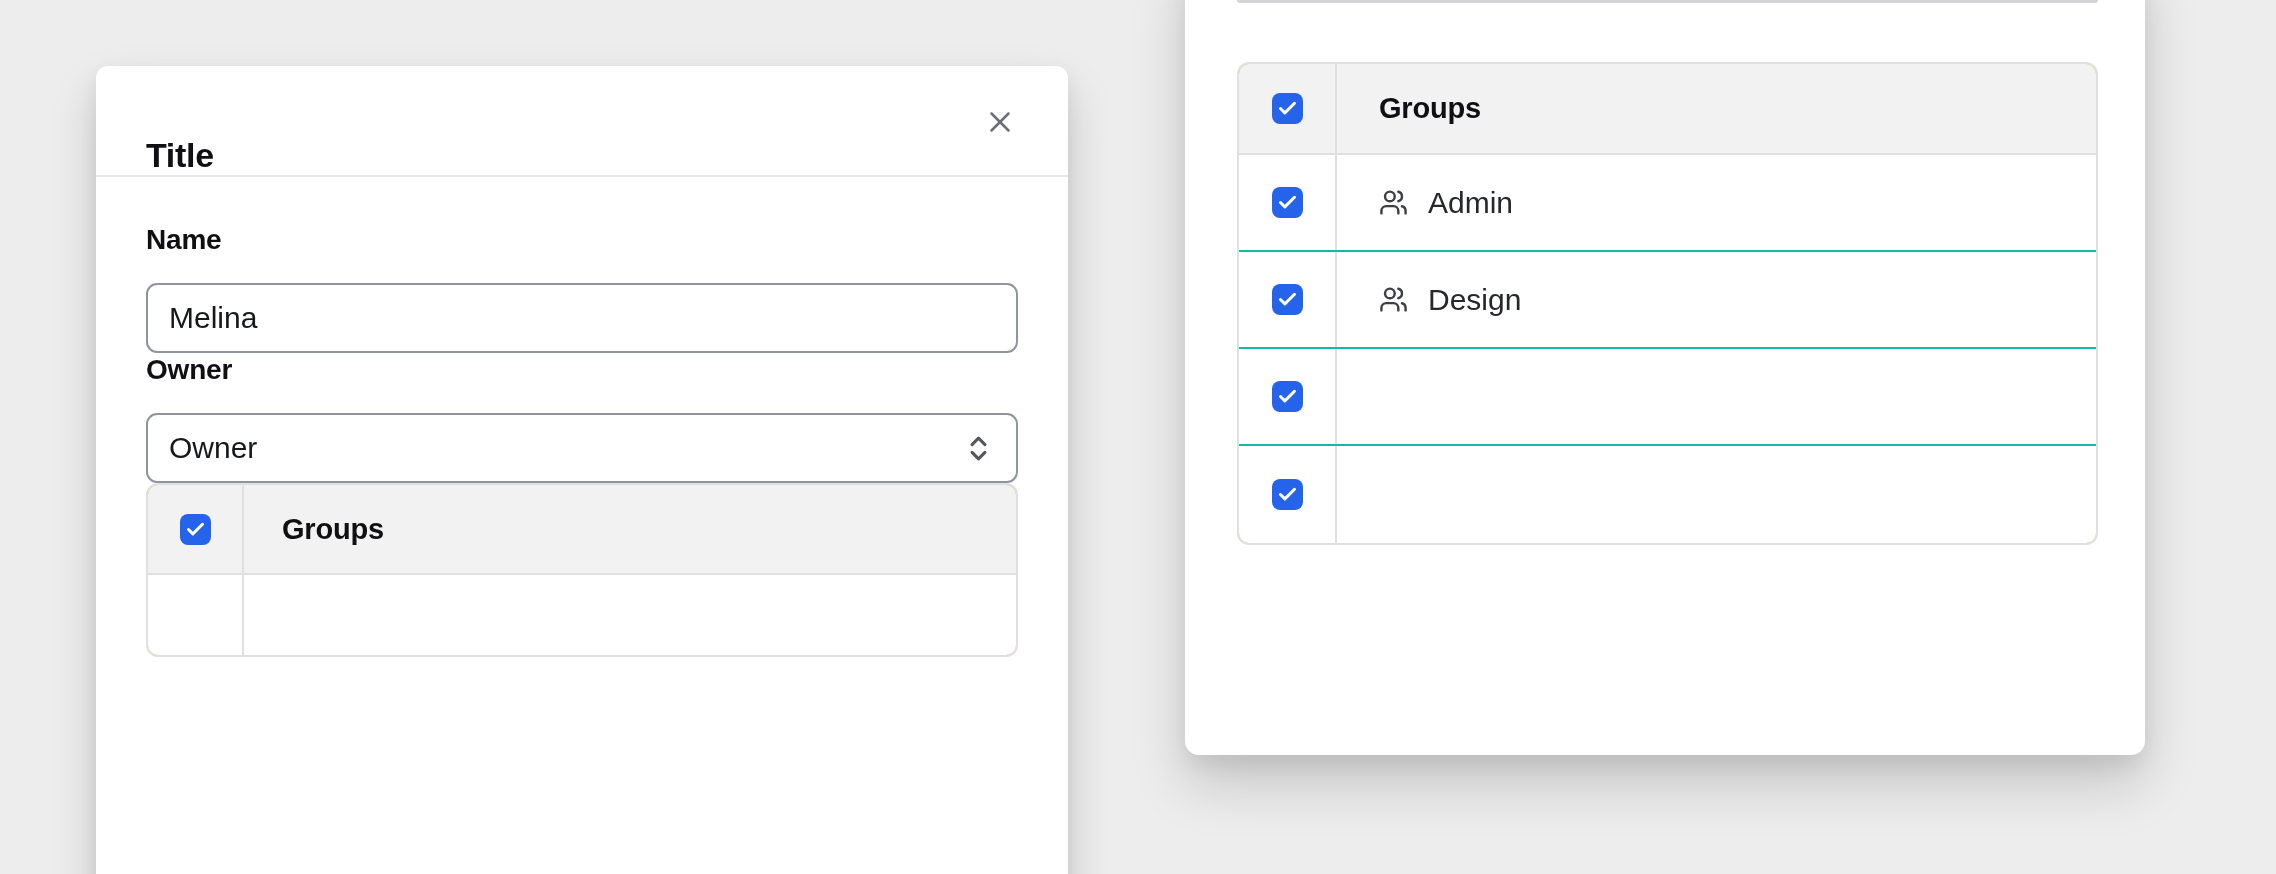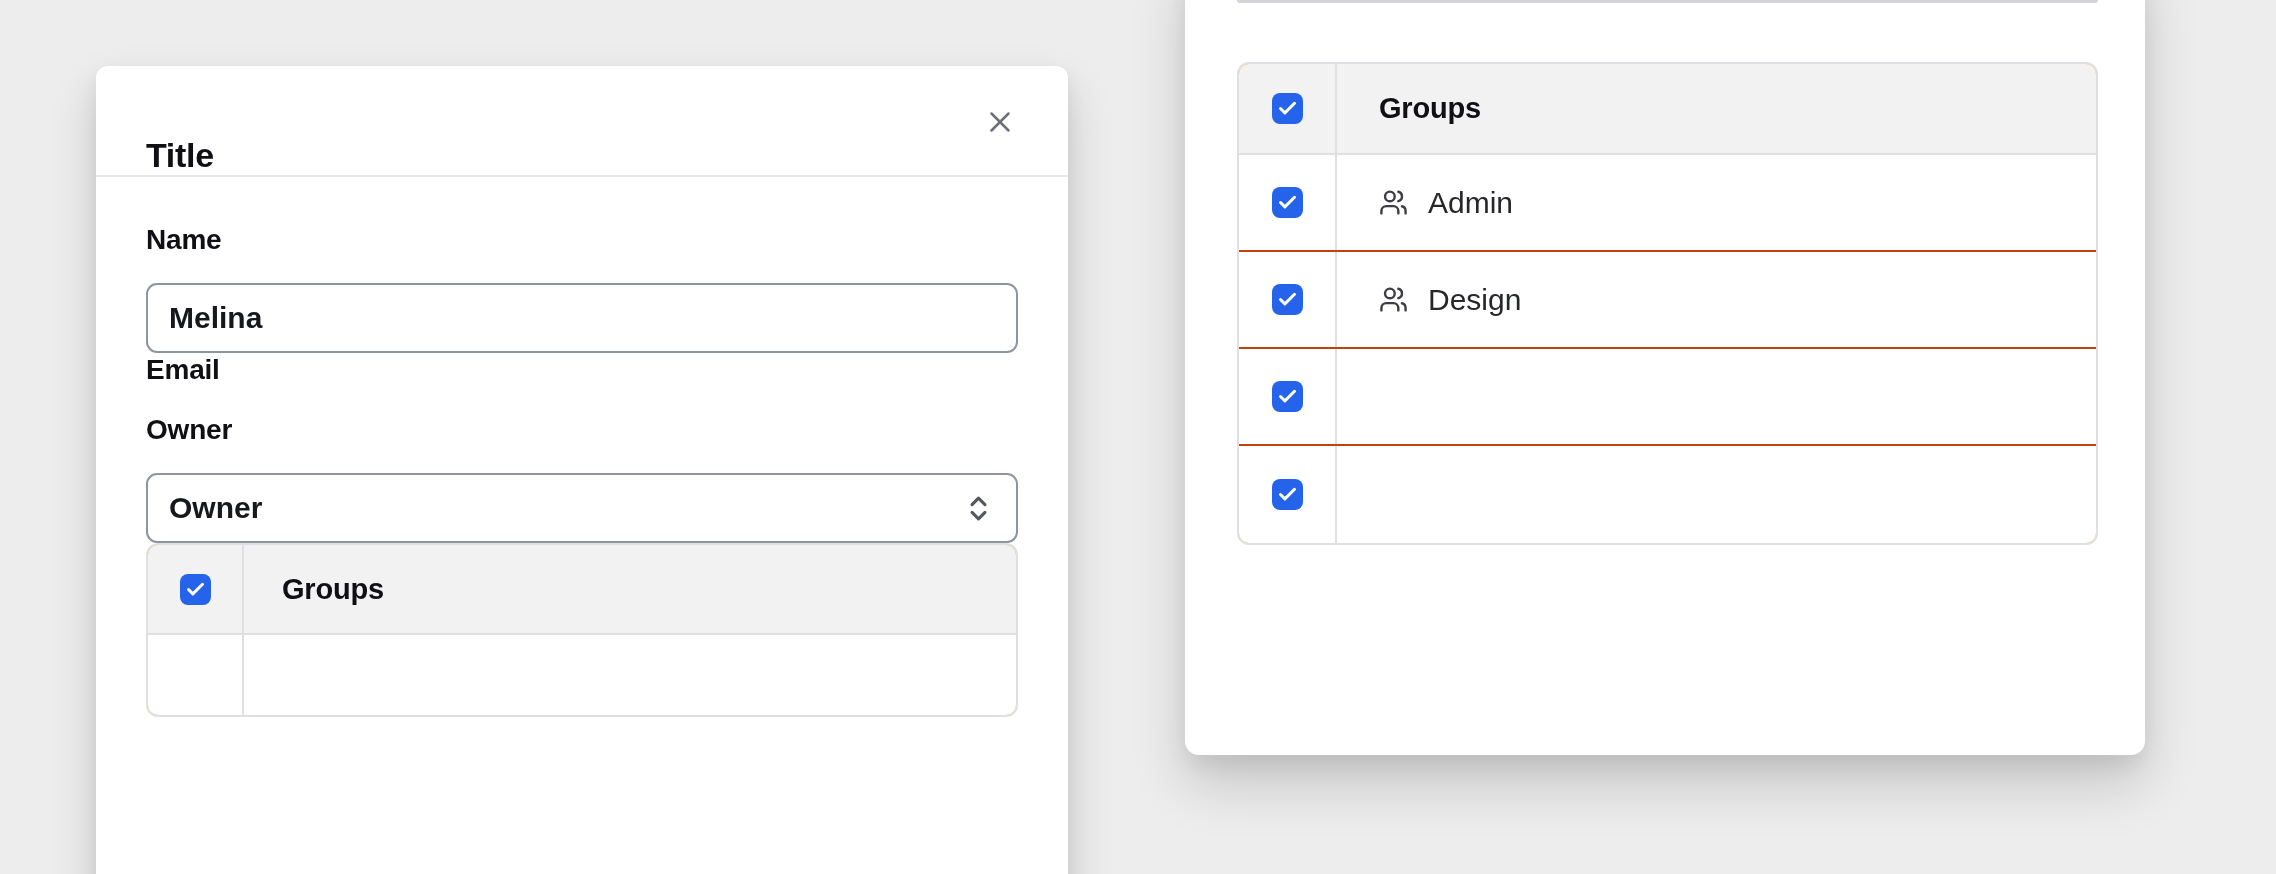--- a/index.html
+++ b/index.html
@@ -31,21 +31,21 @@
 
   .modal-body{padding:46px 50px 0}
   .field{}
   .field-label{
     display:block;font-size:28px;font-weight:700;color:#101014;
     line-height:34px;margin-bottom:26px;letter-spacing:-.2px;
   }
   .text-input,.select-input{
     width:100%;height:70px;border:2px solid #8f95a0;border-radius:11px;
     background:#fff;font-size:30px;color:#17181b;padding:0 21px;
-    font-family:inherit;outline:none;font-weight:bold;
+    font-family:inherit;outline:none;
   }
   .select-input{
     display:flex;align-items:center;justify-content:space-between;cursor:pointer;gap:8px;
   }
   .select-input .chev{width:31px;height:31px;color:#54575e;flex:none;margin-right:1px}
 
   
   .gtable{
     border:2px solid #dfe0e3;border-radius:12px;overflow:hidden;background:#eab308;
   }
@@ -54,21 +54,21 @@
     background:#f2f2f3;border-bottom:2px solid #dfe0e3;height:90px;
   }
   .gt-checkcell{
     border-right:2px solid #dfe0e3;
     display:flex;align-items:center;justify-content:center;
   }
   .gt-labelcell{display:flex;align-items:center;padding-left:38px}
   .gt-labelcell.hdr{font-size:29px;font-weight:700;color:#101014;letter-spacing:-.2px}
   .gt-row{
     display:grid;grid-template-columns:96px 1fr;height:97px;
-    border-bottom:2px solid #c2410c;background:#fff;
+    border-bottom:2px solid #14b8a6;background:#fff;
   }
   .gt-row:last-child{border-bottom:none}
   .gt-row .gt-labelcell{gap:20px;font-size:30px;color:#26272b}
   .gt-row.stub{height:80px;border-bottom:none}
   .users-ico{width:29px;height:29px;color:#3d3f45;flex:none}
 
   .checkbox{
     width:31px;height:31px;border-radius:8px;background:var(--accent,#2563eb);
     display:flex;align-items:center;justify-content:center;cursor:pointer;border:none;padding:0;
   }
@@ -108,21 +108,20 @@
     </header>
 
     <div class="modal-body">
 
       <div class="field">
         <label class="field-label">Name</label>
         <input type="text" class="text-input" value="Melina" style="">
       </div>
 
       <div class="field">
-        <label class="field-label">Email</label>
       </div>
 
       <div class="field">
         <label class="field-label">Owner</label>
         <div class="select-input" role="combobox" aria-expanded="false">
           <span>Owner</span>
           <svg class="chev" viewBox="0 0 24 24" fill="none" stroke="currentColor" stroke-width="2.4" stroke-linecap="round" stroke-linejoin="round">
               <path d="m7 15 5 5 5-5"></path>
               <path d="m7 9 5-5 5 5"></path>
             </svg>

